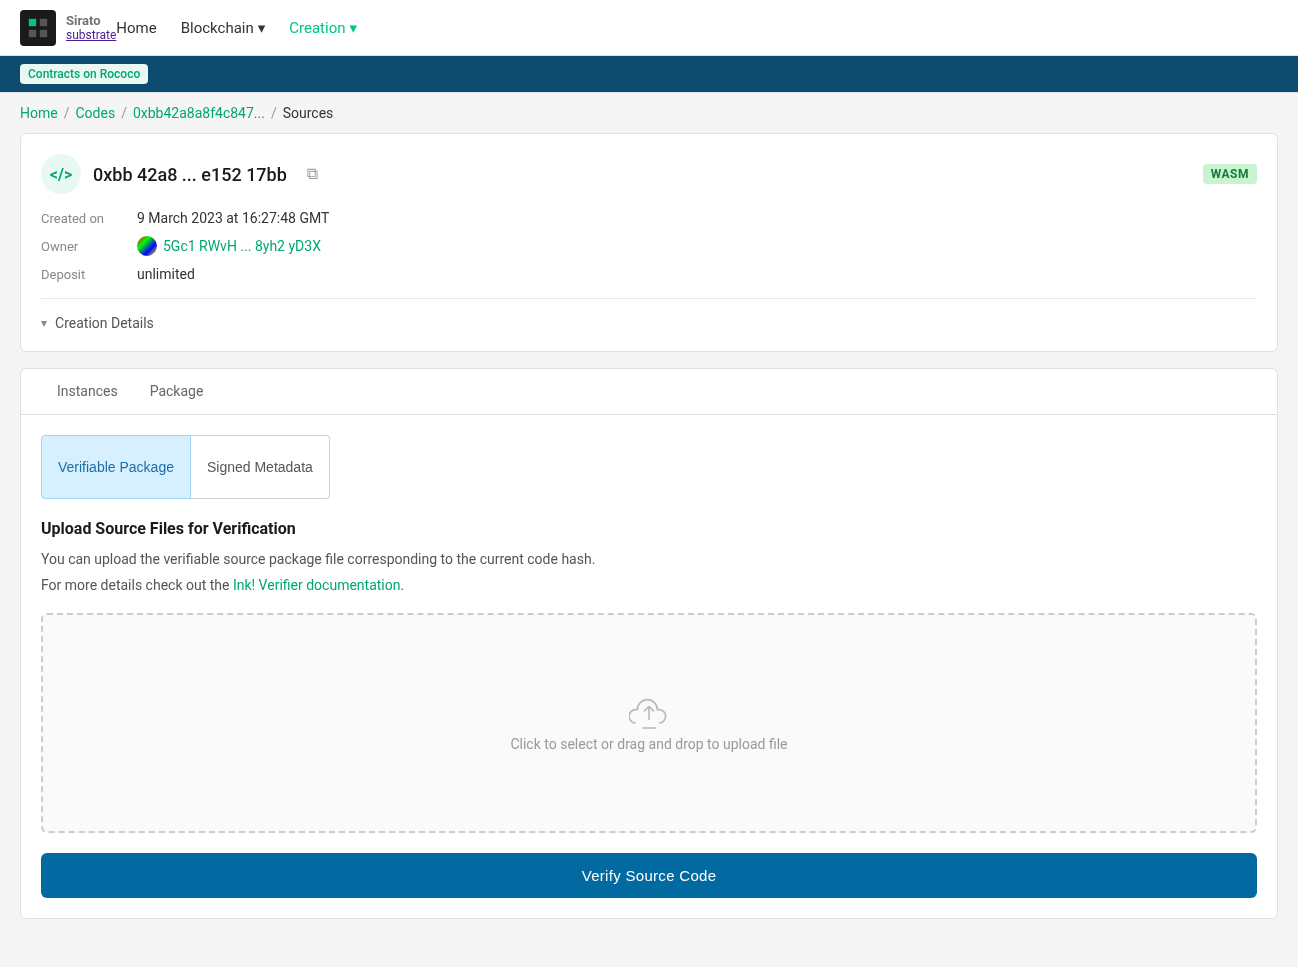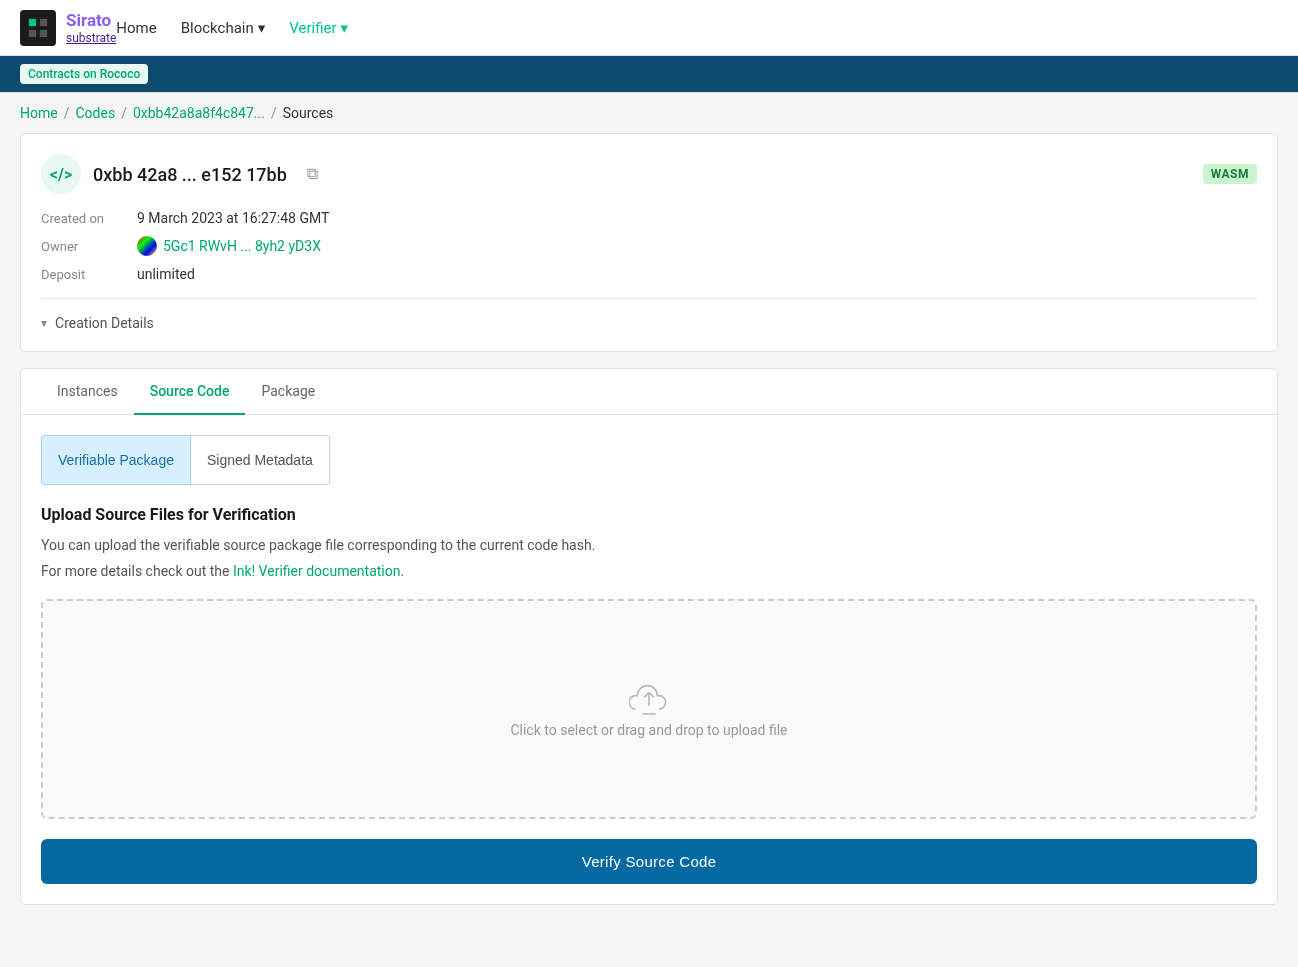--- a/index.html
+++ b/index.html
@@ -24,21 +24,21 @@
       width: 36px;
       height: 36px;
       background: #1a1a1a;
       display: flex;
       align-items: center;
       justify-content: center;
       border-radius: 4px;
     }
     .logo-box svg { width: 22px; height: 22px; }
     .logo-text { display: flex; flex-direction: column; line-height: 1.2; }
-    .logo-name { font-weight: 700; font-size: 17px; color: #8b5cf6; }
+    .logo-name { font-weight: 700; font-size: 13px; color: #737373; }
     .logo-sub { font-size: 12px; color: #4c1d95; text-decoration: underline; }
     .search-bar {
       flex: 1;
       display: flex;
       justify-content: center;
     }
     .search-input-wrapper {
       display: flex;
       align-items: center;
       background: #f5f5f5;
@@ -237,21 +237,21 @@
       padding: 20px;
     }
 
     
     .sub-tabs {
       display: flex;
       gap: 0;
       margin-bottom: 20px;
     }
     .sub-tab {
-      padding: 16px 16px;
+      padding: 23px 16px;
       font-size: 14px;
       cursor: pointer;
       border: 1px solid #d0d0d0;
       background: #fff;
       color: #555;
     }
     .sub-tab:first-child { border-radius: 4px 0 0 4px; }
     .sub-tab:last-child { border-radius: 0 4px 4px 0; border-left: none; }
     .sub-tab.active {
       background: #d6f0ff;
@@ -336,21 +336,21 @@
 
   <nav class="nav-links">
     <a class="nav-link" href="#">
       <span>Home</span>
     </a>
     <a class="nav-link" href="#">
       <span>Blockchain</span>
       <span>▾</span>
     </a>
     <a class="nav-link active" href="#">
-      <span>Verifier</span>
+      <span>Creation</span>
       <span>▾</span>
     </a>
   </nav>
 </div>
 
 <div class="sub-header">
   <span class="network-badge">Contracts on Rococo</span>
 </div>
 
 <div class="breadcrumb">
@@ -401,21 +401,20 @@
 
     <div class="creation-details">
       <span class="chevron-icon">▾</span>
       <span>Creation Details</span>
     </div>
   </div>
 
   <div class="tabs-panel">
     <div class="tabs-header">
       <div class="tab">Instances</div>
-      <div class="tab active">Source Code</div>
       <div class="tab">Package</div>
     </div>
 
     <div class="tabs-body">
       
       <div class="sub-tabs">
         <button class="sub-tab active">Verifiable Package</button>
         <button class="sub-tab">Signed Metadata</button>
       </div>
 

